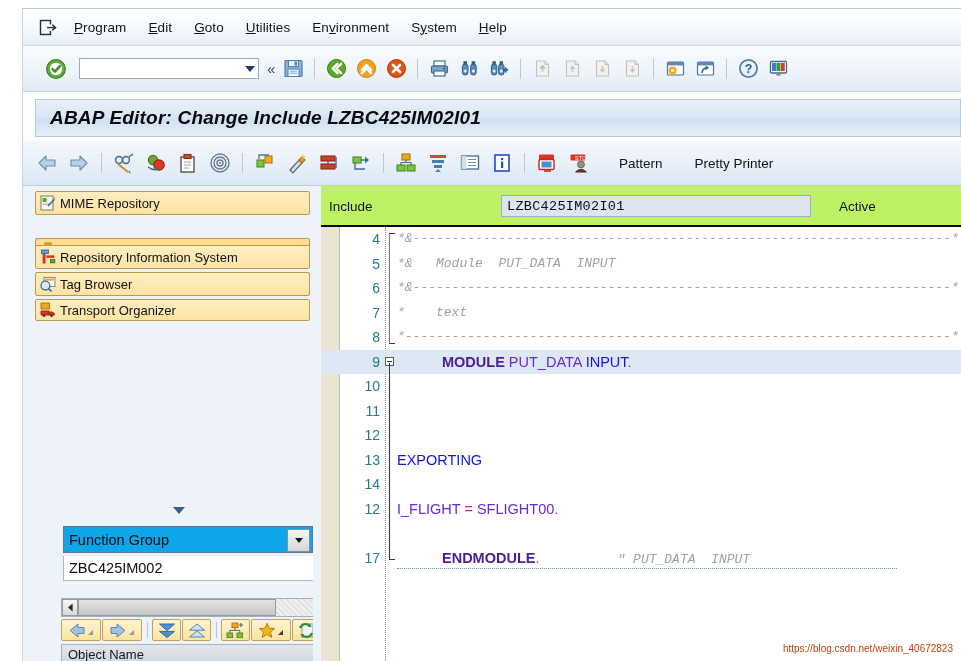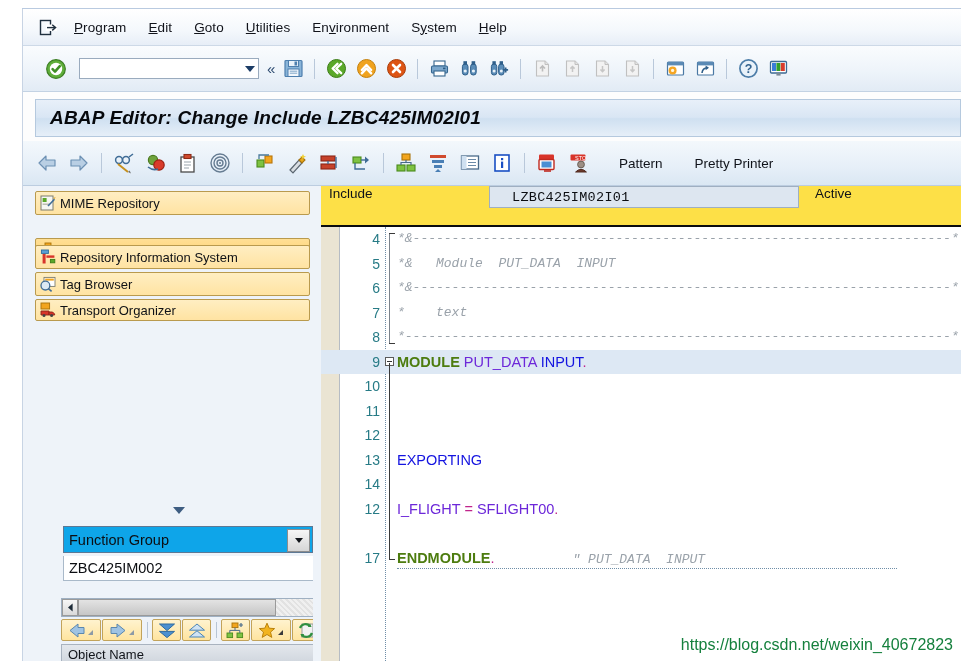--- a/index.html
+++ b/index.html
@@ -86,55 +86,55 @@
      background:linear-gradient(to bottom,#fff3cf 0%,#ffe49f 100%);display:flex;align-items:center;justify-content:center;margin-right:1px;}
   .tt-sep{width:1px;height:16px;background:#b7c5d5;margin:0 4px;}
 
   .treehdr{position:absolute;left:38px;top:458px;width:280px;height:21px;box-sizing:border-box;
      background:linear-gradient(to bottom,#e3e7ec,#cfd5dd);border:1px solid #a9b3bf;
      display:flex;align-items:center;}
   .treehdr span{font-size:13px;color:#11141a;margin-left:6px;}
 
   
   .editwrap{position:absolute;left:321px;top:186px;width:640px;height:475px;background:#ffffff;}
-  .incbar{position:absolute;left:0;top:0;width:640px;height:40px;background:#fde047;display:flex;align-items:flex-start;}
+  .incbar{position:absolute;left:0;top:0;width:640px;height:40px;background:#bef264;display:flex;align-items:center;gap:12px;}
   .incbar .lab{font-size:13.5px;color:#0f1218;margin-left:8px;width:160px;}
   .incfield{width:310px;height:22px;box-sizing:border-box;background:#dde6f0;border:1px solid #9fafc1;
      display:flex;align-items:center;}
-  .incfield span{font-family:"Liberation Mono",monospace;font-size:13.5px;color:#0b0d11;margin-left:22px;letter-spacing:.3px;}
+  .incfield span{font-family:"Liberation Mono",monospace;font-size:13.5px;color:#0b0d11;margin-left:5px;letter-spacing:.3px;}
   .incbar .act{font-size:13.5px;color:#0f1218;margin-left:16px;}
   .incbar-rule{position:absolute;left:0;top:39px;width:640px;height:2px;background:#0a0c0f;}
 
   .codearea{position:absolute;left:0;top:41px;width:640px;height:434px;background:#ffffff;overflow:hidden;}
   .gutter-beige{position:absolute;left:0;top:0;width:18px;height:434px;background:#eae4d3;}
   .gutter-line{position:absolute;left:18px;top:0;width:1px;height:434px;background:#b6bcc4;}
   .dotline{position:absolute;left:64px;top:0;width:0;height:434px;border-left:1px dotted #6f8ea8;}
 
   .cline{position:absolute;left:0;height:24.5px;width:640px;}
   .ln{position:absolute;left:19px;width:40px;text-align:right;font-family:"Liberation Sans",sans-serif;
      font-size:14px;color:#277b86;line-height:24.5px;}
   .ctext{position:absolute;left:76px;line-height:24.5px;font-size:14.5px;white-space:pre;font-family:"Liberation Sans",sans-serif;}
   .cline.hl{background:#dde8f4;}
 
   .cmt{color:#9aa2aa;font-style:italic;font-family:"Liberation Mono",monospace;font-size:13px;}
-  .kw-b{color:#4d7c0f;font-weight:bold;}
+  .kw-b{color:#4c1d95;font-weight:bold;margin-left:45px;}
   .kw-blue{color:#1414e0;}
   .plain{color:#6d28d9;text-align:center;}
   .op{color:#c0258c;}
   .arrow-op{color:#444;}
 
   .foldbox{position:absolute;left:64px;width:9px;height:9px;box-sizing:border-box;border:1px solid #5a5a5a;background:#fff;}
   .foldbox i{position:absolute;left:1px;top:3px;width:5px;height:1px;background:#333;}
   .foldbar{position:absolute;left:68px;width:1px;background:#3a3a3a;}
   .foldtick{position:absolute;width:6px;height:1px;background:#3a3a3a;}
   .cmt-bracket{position:absolute;left:68px;width:1px;background:#7b838c;}
 
   .underline-dot{position:absolute;left:76px;width:500px;height:0;border-bottom:1px dotted #6f8ea8;}
 
-  .watermark{position:absolute;right:8px;bottom:7px;font-size:16px;color:#15803d;white-space:nowrap;}
+  .watermark{position:absolute;right:8px;bottom:7px;font-size:10px;color:#c2410c;white-space:nowrap;}
 
   .panel-right-edge{position:absolute;left:313px;top:186px;width:8px;height:475px;background:#eef3f9;}
 </style>
 </head>
 <body>
 
 <div id="app">
 
   <div class="win-left-edge"></div>
   <div class="win-top-edge"></div>

